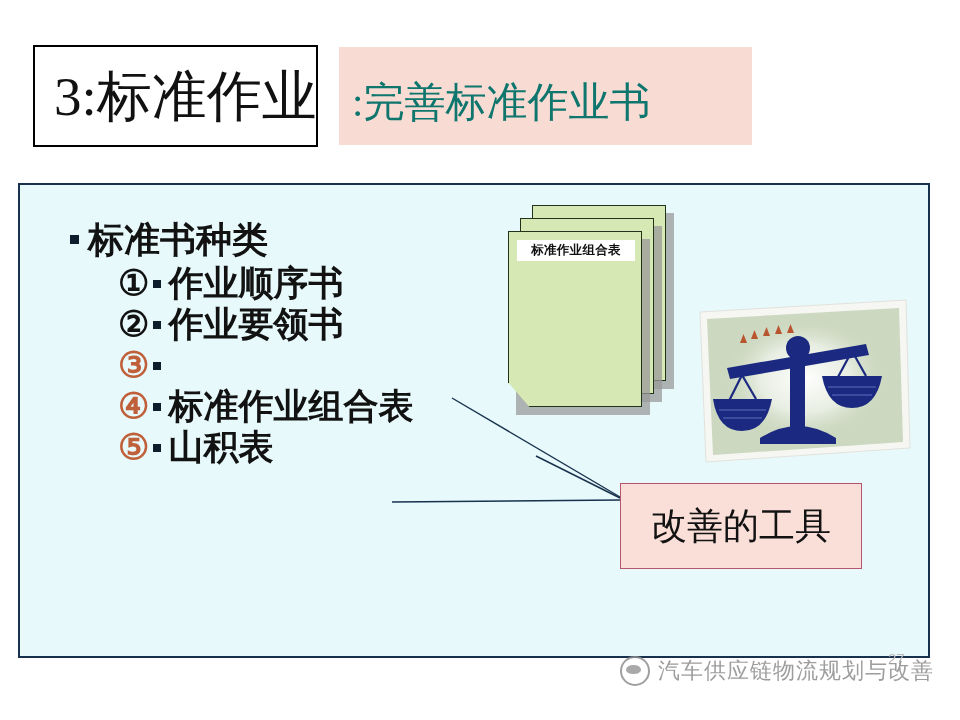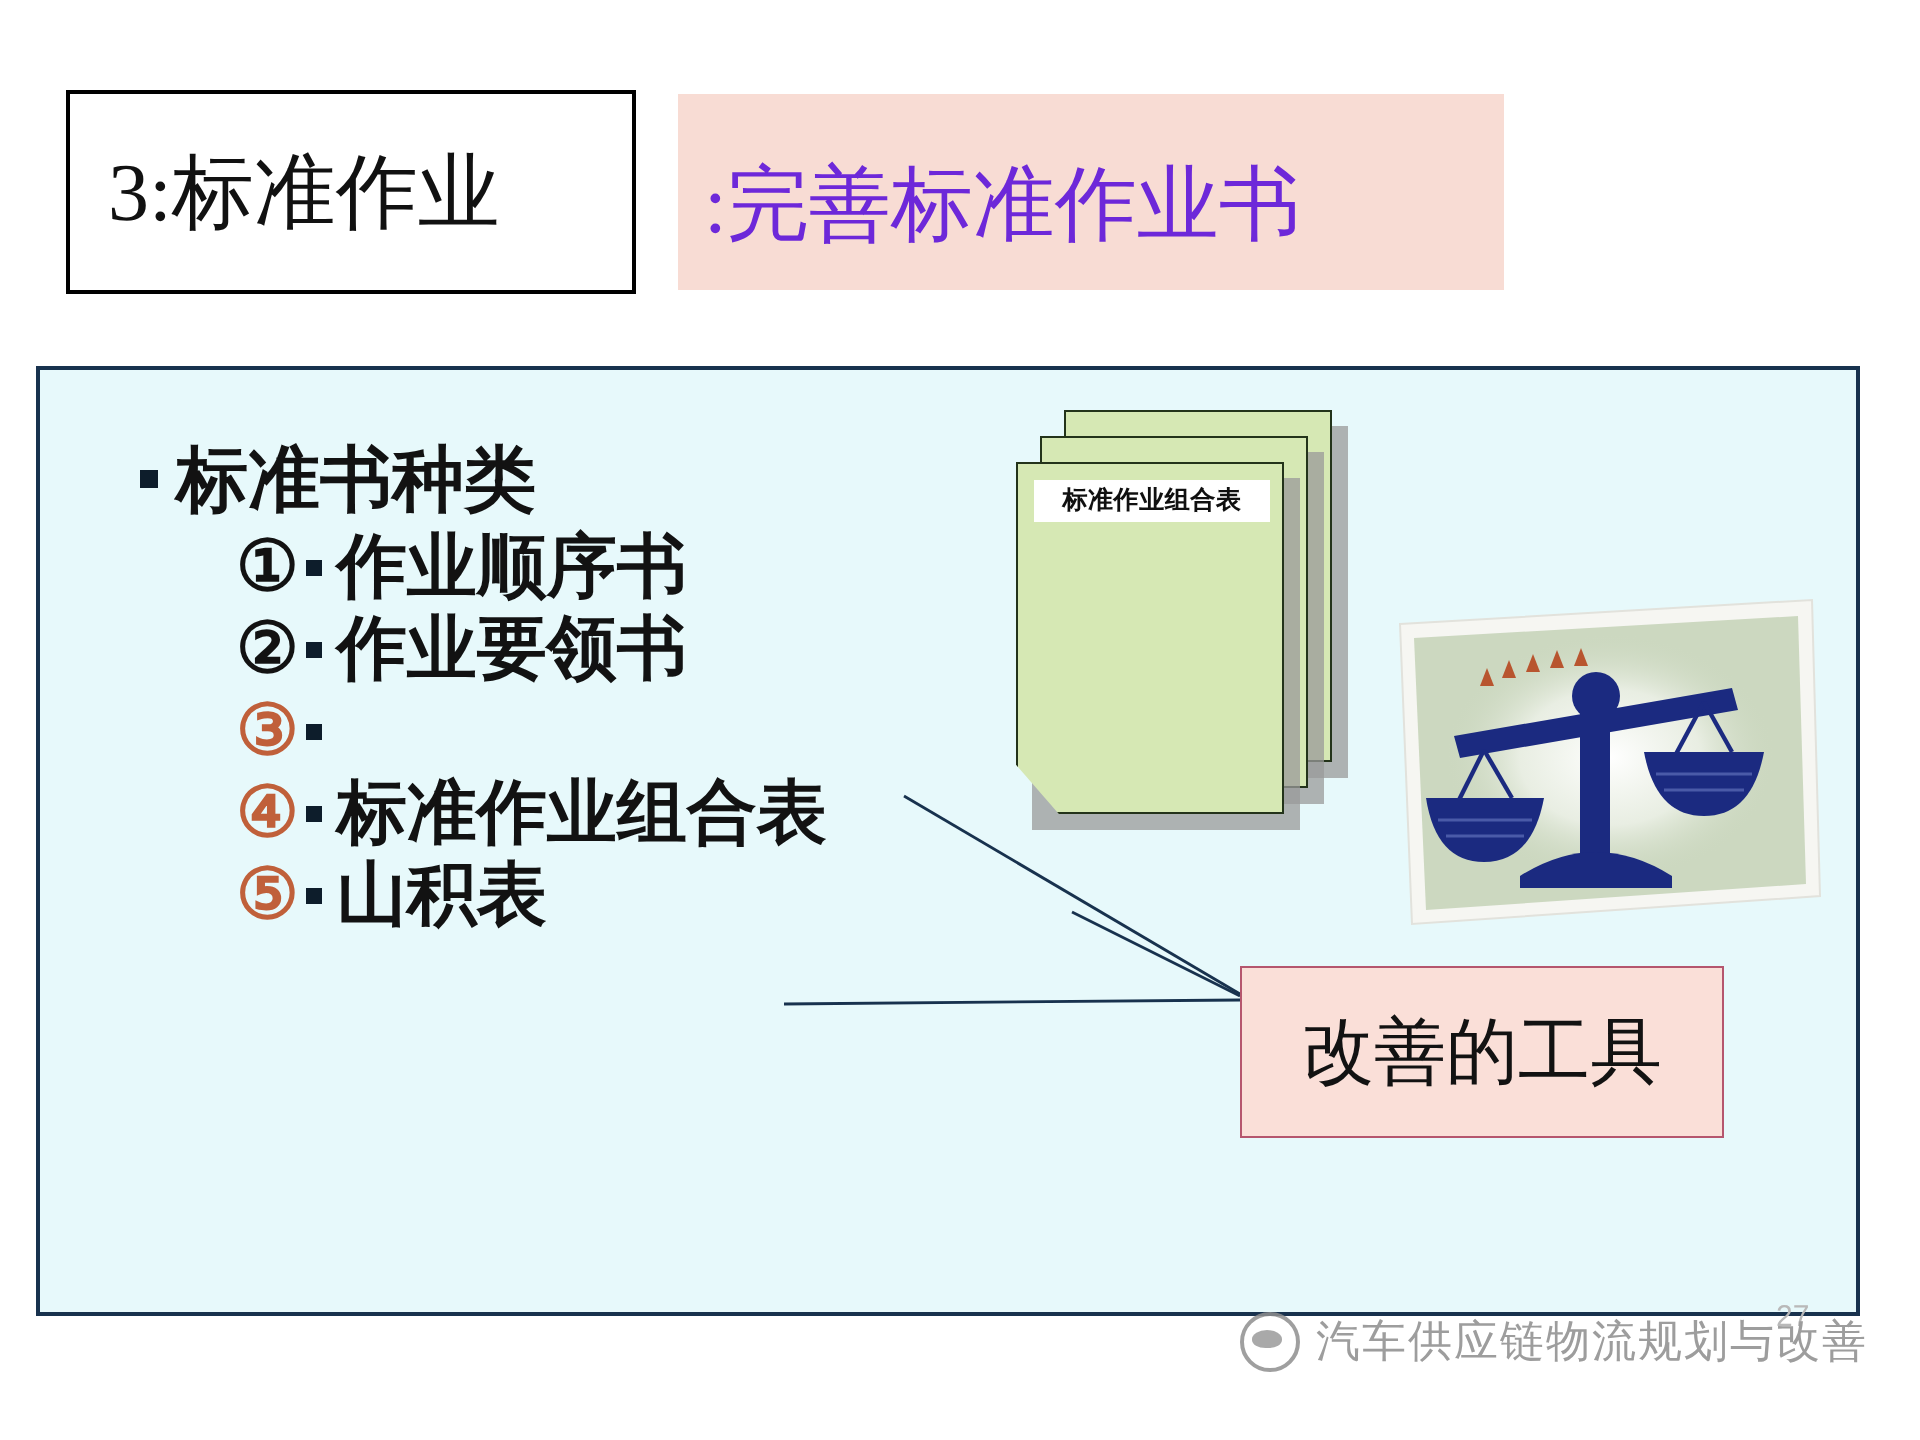--- a/index.html
+++ b/index.html
@@ -13,31 +13,31 @@
   .slide{position:absolute;left:0;top:0;width:960px;height:720px;}
 
   
   .hdr-title{
     position:absolute;left:33px;top:45px;width:285px;height:102px;
     background:#ffffff;border:2px solid #000000;
     box-sizing:border-box;
     display:flex;align-items:center;
   }
   .hdr-title-text{
-    font-size:41px;color:#111111;letter-spacing:0px;
+    font-size:55px;color:#111111;letter-spacing:0px;
     padding-left:19px;white-space:nowrap;line-height:1;
   }
 
   .hdr-sub{
     position:absolute;left:339px;top:47px;width:413px;height:98px;
     background:#f8dcd4;
     display:flex;align-items:center;
   }
   .hdr-sub-text{
-    font-size:41px;color:#6d28d9;padding-left:13px;
+    font-size:41px;color:#0f766e;padding-left:13px;
     white-space:nowrap;line-height:1;margin-top:12px;
   }
 
   
   .panel{
     position:absolute;left:18px;top:183px;width:912px;height:475px;
     background:#e7f9fb;border:2px solid #18324e;
     box-sizing:border-box;
   }
 

